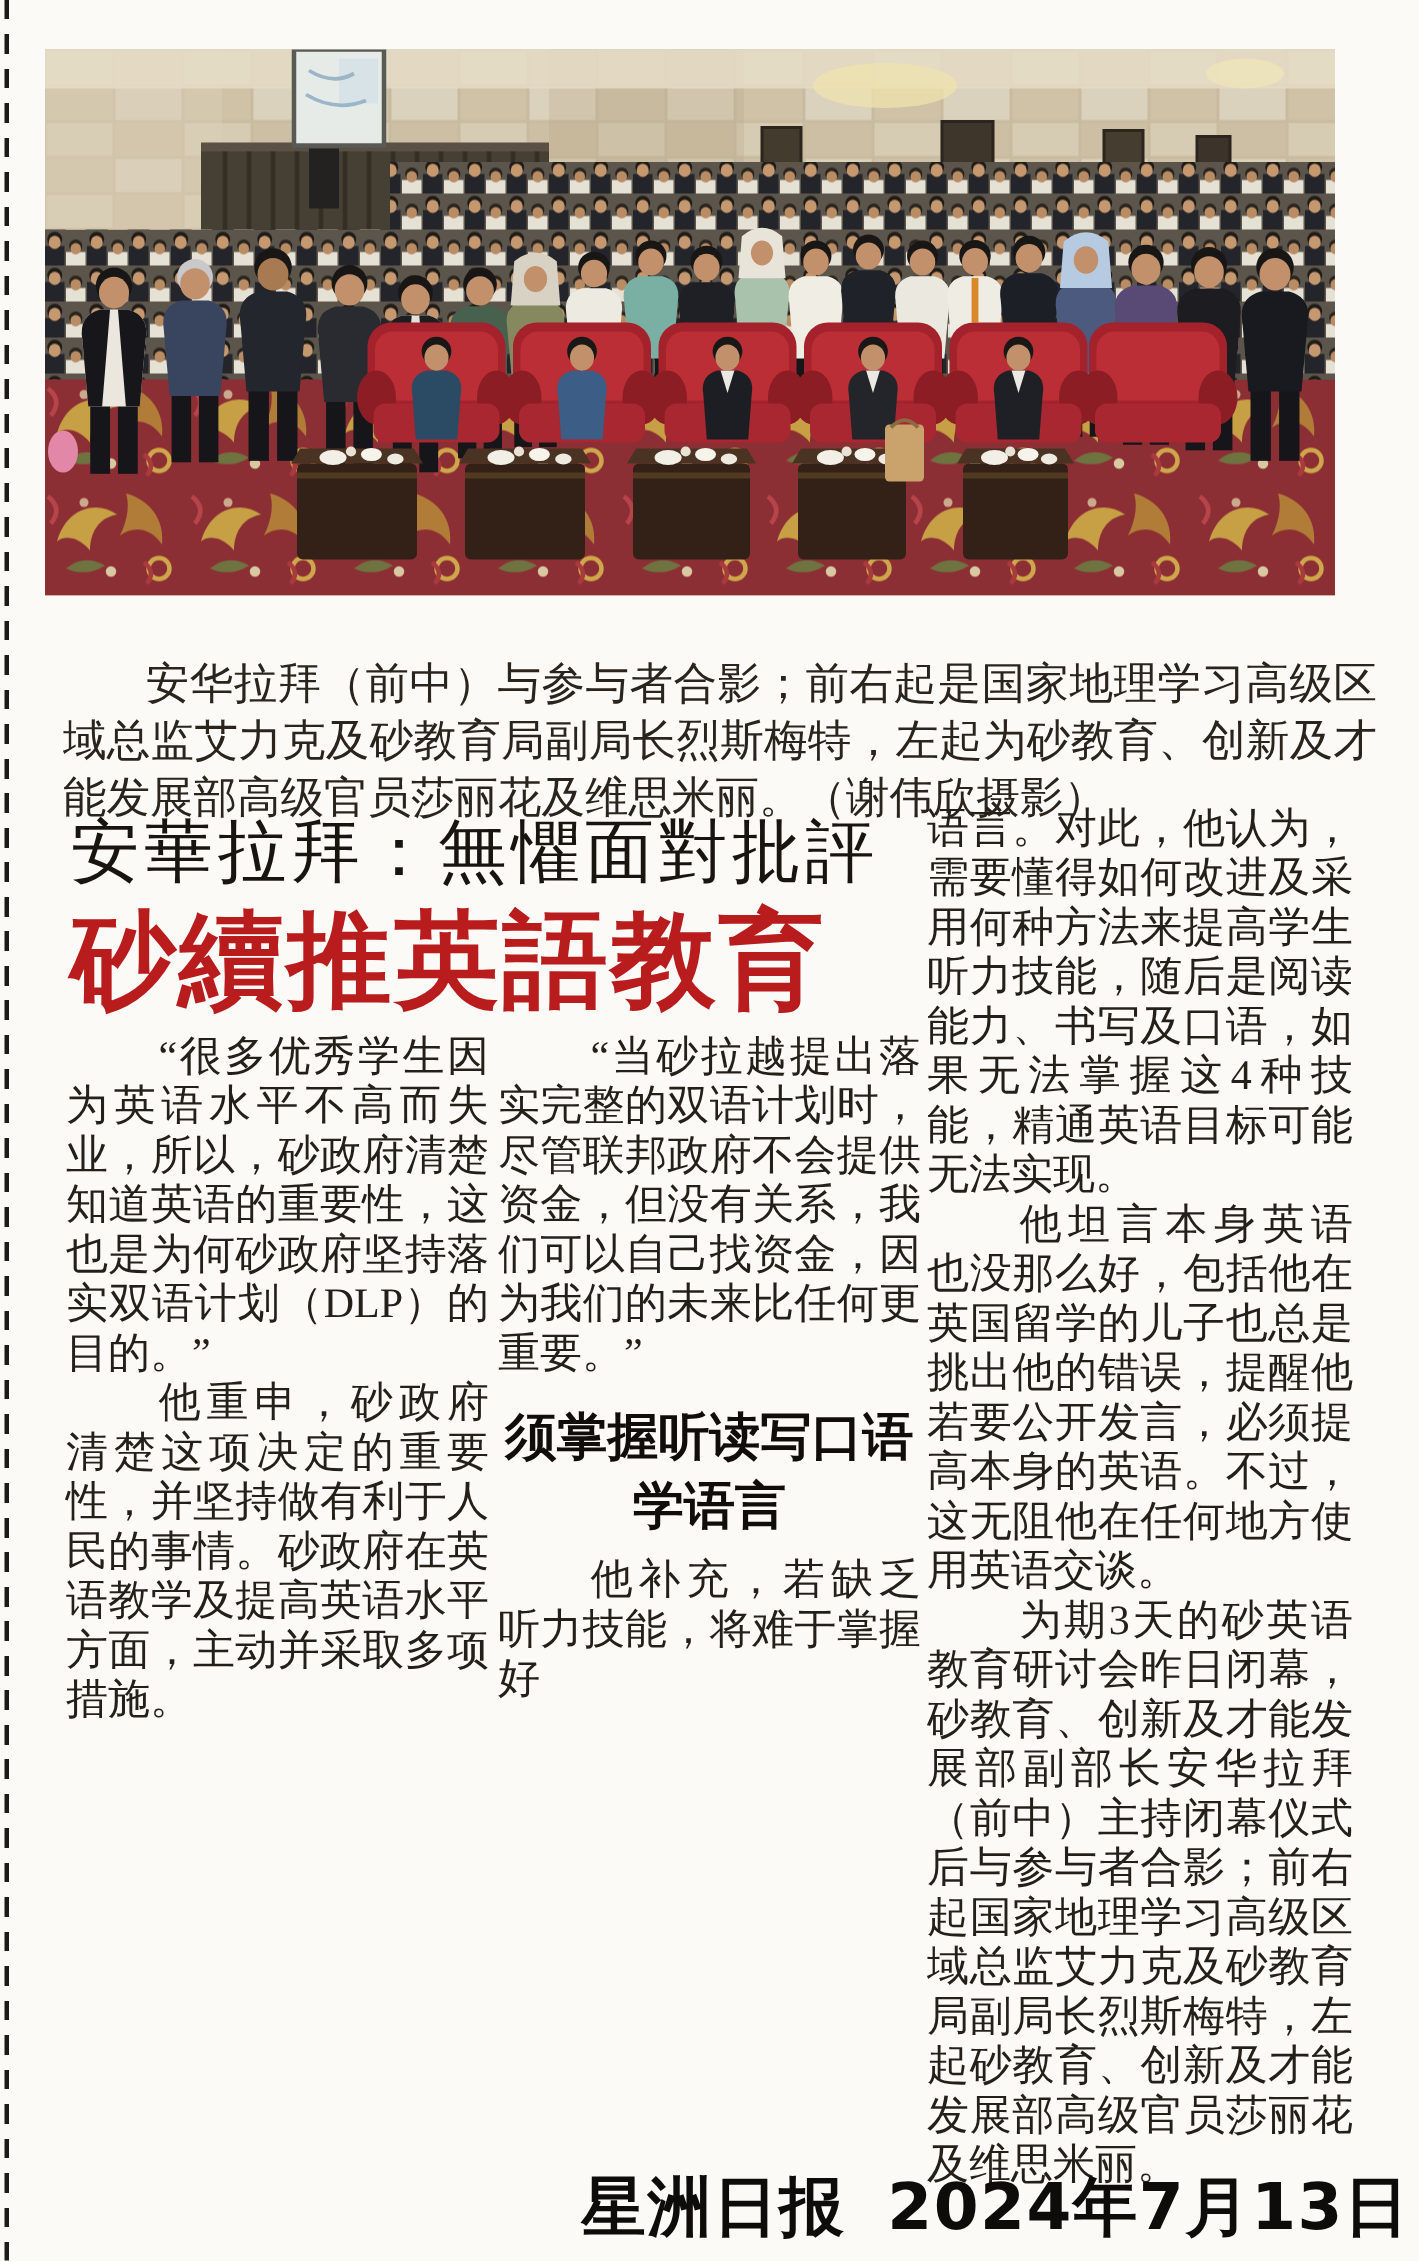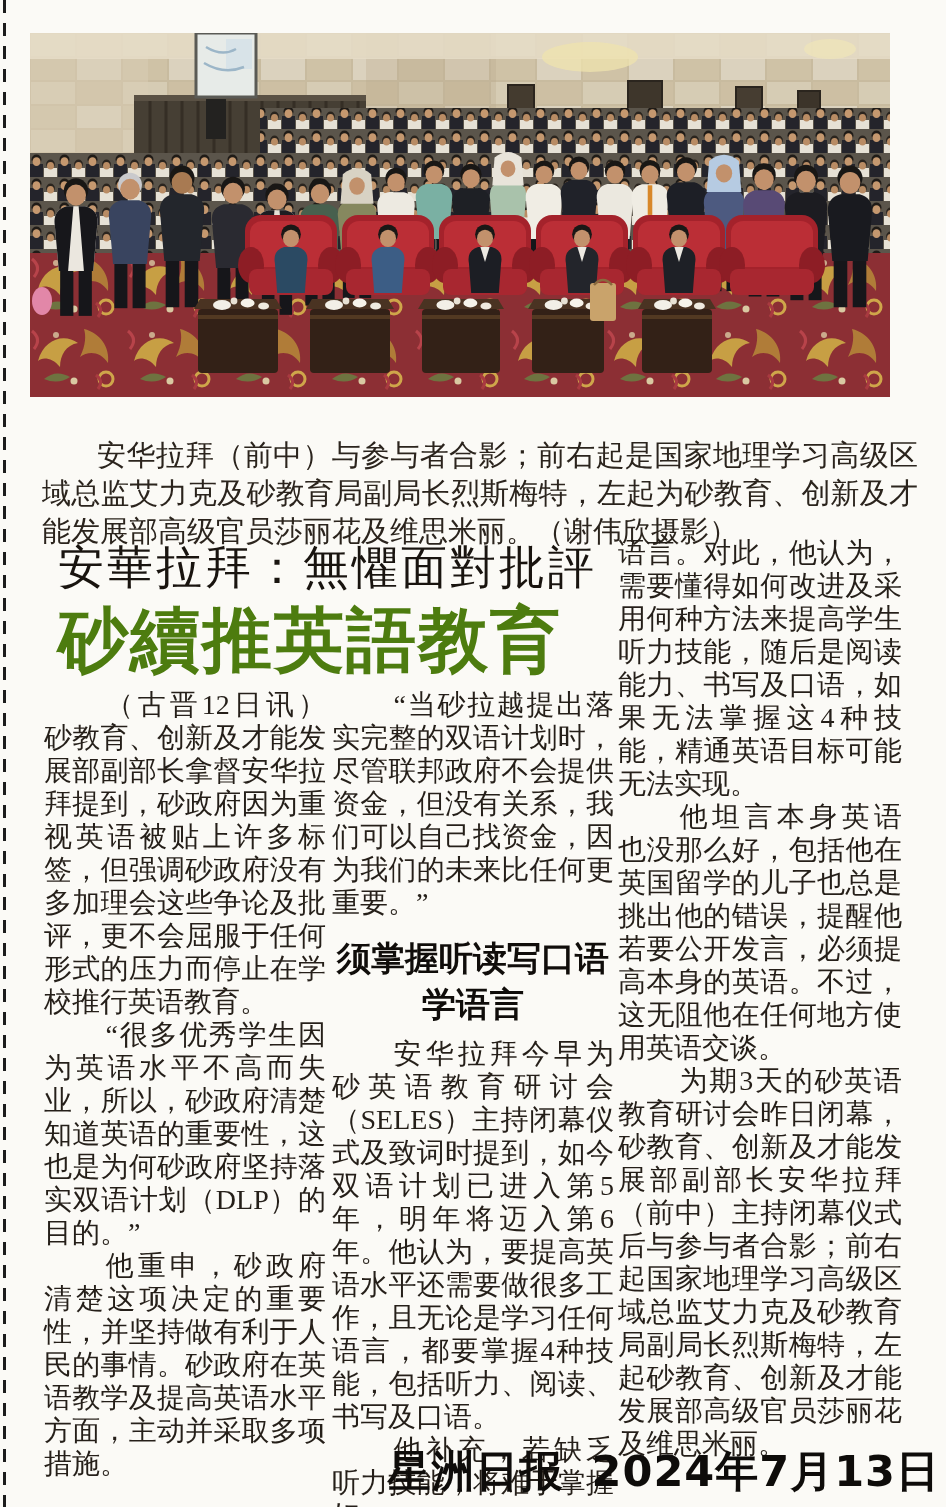--- a/index.html
+++ b/index.html
@@ -16,28 +16,28 @@
   .photo-wrap{
     position:absolute;left:30px;top:33px;width:860px;height:364px;
     background:#cfc3a9;
   }
   .photo-wrap svg{display:block;width:860px;height:364px;}
   .caption{
     position:absolute;left:42px;top:436px;width:876px;
     font-size:29px;line-height:38px;text-align:justify;
     text-indent:1.9em;color:#2b241d;margin:0;
   }
-  .headline{position:absolute;left:58px;top:540px;width:556px;}
+  .headline{position:absolute;left:47px;top:540px;width:556px;}
   .kicker{
     font-family:"DejaVu Sans","Liberation Sans",sans-serif;
     font-size:46px;line-height:54px;font-weight:500;letter-spacing:3px;color:#19140f;margin:0;
   }
   .main-head{
     font-family:"DejaVu Sans","Liberation Sans",sans-serif;
-    font-size:70px;line-height:76px;font-weight:800;letter-spacing:2px;color:#4d7c0f;margin:8px 0 0 0;
+    font-size:70px;line-height:76px;font-weight:800;letter-spacing:2px;color:#b91c1c;margin:8px 0 0 0;
   }
   .col{
     position:absolute;font-size:28px;line-height:33px;text-align:justify;color:#251f19;
   }
   .col p{margin:0;text-indent:2.2em;font-family:Liberation Serif, serif;}
   .col p.noindent{text-indent:0;}
   #col1{left:44px;top:688px;width:282px;}
   #col2{left:332px;top:688px;width:282px;}
   #col3{left:618px;top:536px;width:284px;}
   .subhead{
@@ -427,32 +427,30 @@
 </div>
 
 <p class="caption">安华拉拜（前中）与参与者合影；前右起是国家地理学习高级区域总监艾力克及砂教育局副局长烈斯梅特，左起为砂教育、创新及才能发展部高级官员莎丽花及维思米丽。（谢伟欣摄影）</p>
 
 <div class="headline">
   <div class="kicker">安華拉拜：無懼面對批評</div>
   <div class="main-head">砂續推英語教育</div>
 </div>
 
 <div class="col" id="col1">
-  <p>（古晋12日讯）砂教育、创新及才能发展部副部长拿督安华拉拜提到，砂政府因为重视英语被贴上许多标签，但强调砂政府没有多加理会这些争论及批评，更不会屈服于任何形式的压力而停止在学校推行英语教育。</p>
   <p>“很多优秀学生因为英语水平不高而失业，所以，砂政府清楚知道英语的重要性，这也是为何砂政府坚持落实双语计划（DLP）的目的。”</p>
   <p>他重申，砂政府清楚这项决定的重要性，并坚持做有利于人民的事情。砂政府在英语教学及提高英语水平方面，主动并采取多项措施。</p>
 </div>
 
 <div class="col" id="col2">
   <p>“当砂拉越提出落实完整的双语计划时，尽管联邦政府不会提供资金，但没有关系，我们可以自己找资金，因为我们的未来比任何更重要。”</p>
   <div class="subhead">
     <div>须掌握听读写口语</div>
     <div>学语言</div>
   </div>
-  <p>安华拉拜今早为砂英语教育研讨会（SELES）主持闭幕仪式及致词时提到，如今双语计划已进入第5年，明年将迈入第6年。他认为，要提高英语水平还需要做很多工作，且无论是学习任何语言，都要掌握4种技能，包括听力、阅读、书写及口语。</p>
   <p>他补充，若缺乏听力技能，将难于掌握好</p>
 </div>
 
 <div class="col" id="col3">
   <p class="noindent">语言。对此，他认为，需要懂得如何改进及采用何种方法来提高学生听力技能，随后是阅读能力、书写及口语，如果无法掌握这4种技能，精通英语目标可能无法实现。</p>
   <p>他坦言本身英语也没那么好，包括他在英国留学的儿子也总是挑出他的错误，提醒他若要公开发言，必须提高本身的英语。不过，这无阻他在任何地方使用英语交谈。</p>
   <p>为期3天的砂英语教育研讨会昨日闭幕，砂教育、创新及才能发展部副部长安华拉拜（前中）主持闭幕仪式后与参与者合影；前右起国家地理学习高级区域总监艾力克及砂教育局副局长烈斯梅特，左起砂教育、创新及才能发展部高级官员莎丽花及维思米丽。</p>
 </div>
 
 <div class="footer">

